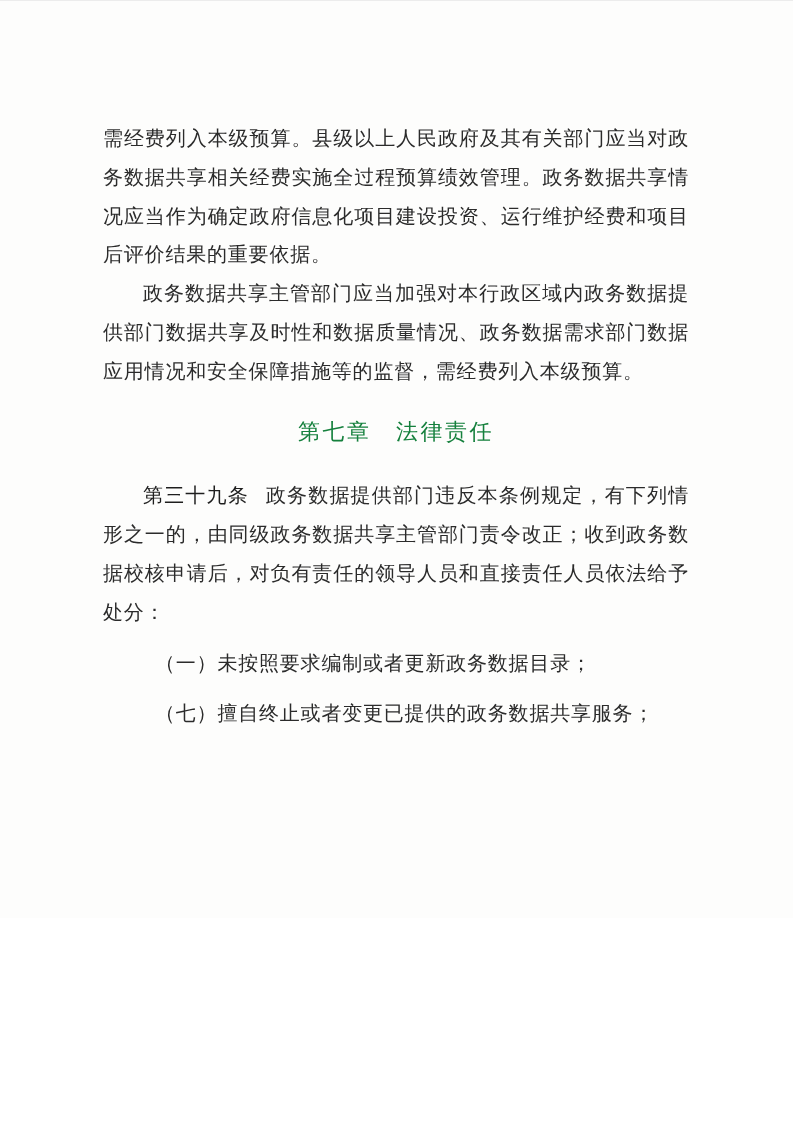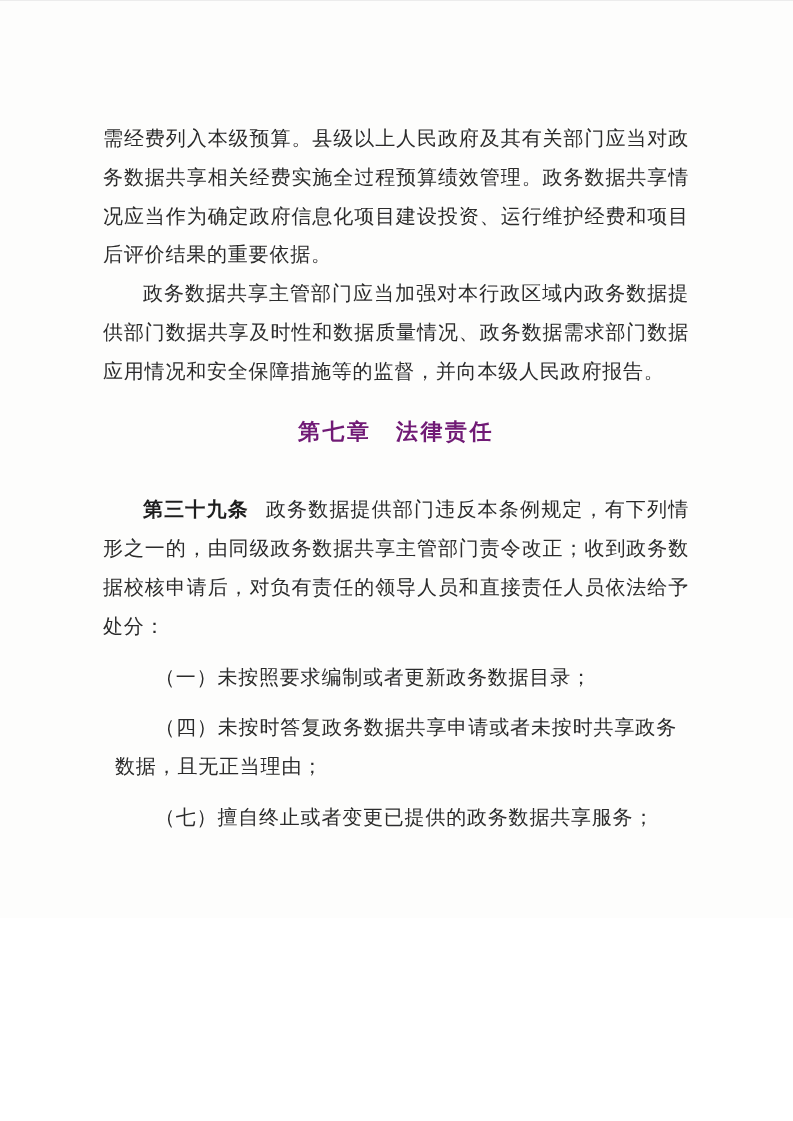--- a/index.html
+++ b/index.html
@@ -27,30 +27,30 @@
     text-align: justify;
   }
   .para {
     text-indent: 2em;
   }
   .para.no-indent {
     text-indent: 0;
   }
   .chapter-heading {
     font-size: 22px;
-    font-weight: bold;
+    font-weight: normal;
     text-align: center;
     text-indent: 0;
     letter-spacing: 2.5px;
     line-height: 38.8px;
-    margin: 22px 0 39px 0;
-    color: #701a75;
+    margin: 22px 0 25px 0;
+    color: #15803d;
   }
   .article-number {
-    font-weight: bold;
+    font-weight: normal;
     color: #1e1e1e;
     margin-right: 0.85em;
   }
   .violations .para {
     margin: 12px;
   }
   .page-footer {
     position: absolute;
     left: 101px;
     top: 977px;
@@ -61,30 +61,29 @@
   }
 </style>
 </head>
 <body>
 
 <div class="page">
   <div class="text-col">
 
     <p class="para no-indent">需经费列入本级预算。县级以上人民政府及其有关部门应当对政务数据共享相关经费实施全过程预算绩效管理。政务数据共享情况应当作为确定政府信息化项目建设投资、运行维护经费和项目后评价结果的重要依据。</p>
 
-    <p class="para">政务数据共享主管部门应当加强对本行政区域内政务数据提供部门数据共享及时性和数据质量情况、政务数据需求部门数据应用情况和安全保障措施等的监督，并向本级人民政府报告。</p>
+    <p class="para">政务数据共享主管部门应当加强对本行政区域内政务数据提供部门数据共享及时性和数据质量情况、政务数据需求部门数据应用情况和安全保障措施等的监督，需经费列入本级预算。</p>
 
     <h2 class="chapter-heading">第七章　法律责任</h2>
 
     <p class="para">
       <span class="article-number">第三十九条</span><span>政务数据提供部门违反本条例规定，有下列情形之一的，由同级政务数据共享主管部门责令改正；收到政务数据校核申请后，对负有责任的领导人员和直接责任人员依法给予处分：</span>
     </p>
 
     <div class="violations">
       <p class="para">（一）未按照要求编制或者更新政务数据目录；</p>
-      <p class="para">（四）未按时答复政务数据共享申请或者未按时共享政务数据，且无正当理由；</p>
       <p class="para">（七）擅自终止或者变更已提供的政务数据共享服务；</p>
     </div>
 
   </div>
 
   <div class="page-footer">— 12 —</div>
 </div>
 
 </body></html>

